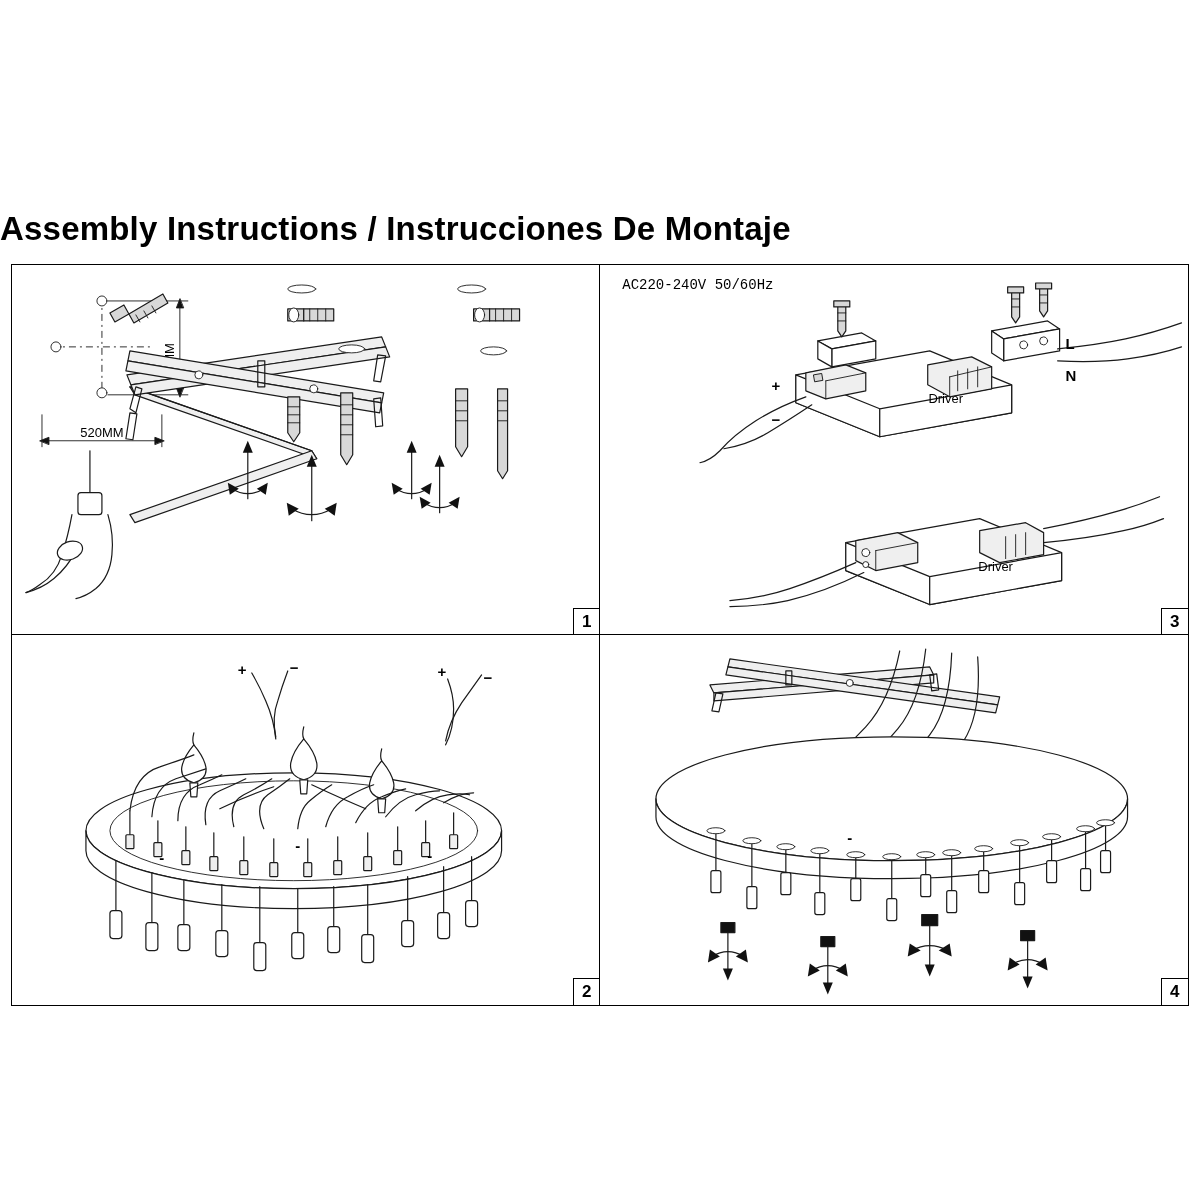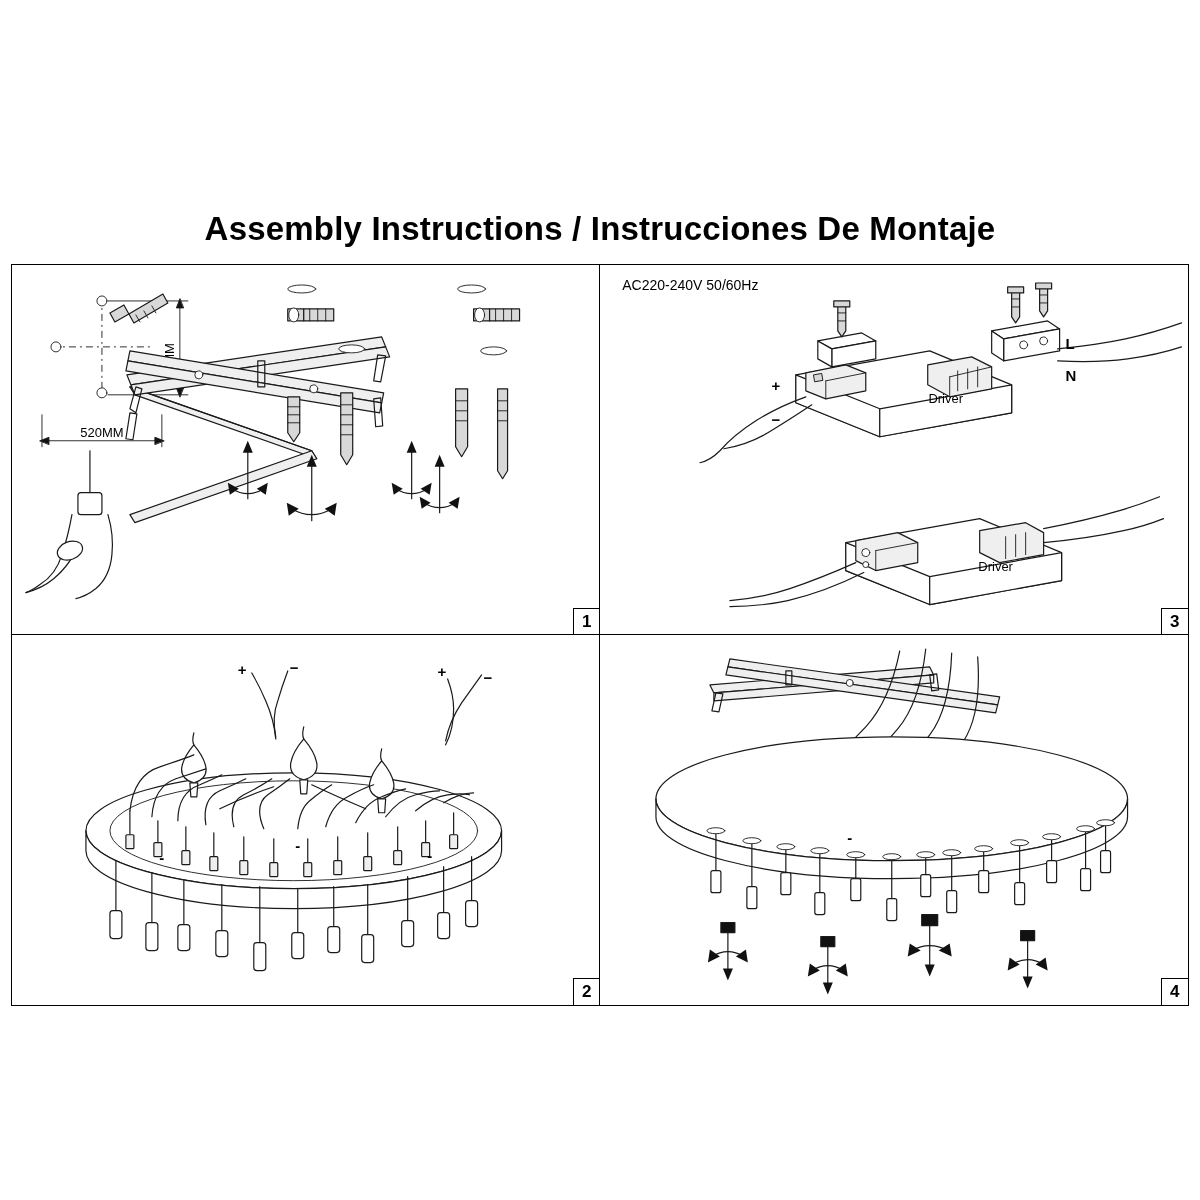--- a/index.html
+++ b/index.html
@@ -13,21 +13,21 @@
     font-family: "Liberation Sans", sans-serif;
     color: #000;
     position: relative;
     overflow: hidden;
   }
   #page-title {
     position: absolute;
     top: 210px;
     left: 0;
     width: 1200px;
-    text-align: center;
+    text-align: left;
     font-size: 33px;
     font-weight: bold;
     letter-spacing: 0.2px;
     color: #000;
   }
   #grid {
     position: absolute;
     left: 12px;
     top: 265px;
     width: 1176px;
@@ -338,21 +338,21 @@
         <path class="ln fillgg" d="M330 98 L376 90 L394 100 L394 122 L350 130 L330 120 Z"></path>
         <line class="ln-t" x1="356" y1="104" x2="356" y2="126"></line>
         <line class="ln-t" x1="366" y1="102" x2="366" y2="124"></line>
         <line class="ln-t" x1="376" y1="100" x2="376" y2="122"></line>
         <path class="ln" d="M394 96 q42 -8 76 -18 q20 -6 40 -14"></path>
         <path class="ln" d="M394 110 q44 -4 80 -12 q20 -4 40 -12"></path>
         <path class="ln" d="M206 130 q-36 16 -66 26 q-30 10 -60 12"></path>
         <path class="ln" d="M214 140 q-40 20 -76 28 q-28 6 -58 6"></path>
       </g>
     </svg>
-    <div class="panel-note" style="left:22px; top:12px;">AC220-240V 50/60Hz</div>
+    <div class="panel-note" style="left:22px; top:12px;font-family:Liberation Mono, monospace;">AC220-240V 50/60Hz</div>
     <div class="step-badge">3</div>
   </div>
 
   <div class="panel">
     <svg viewBox="0 0 588 370" preserveAspectRatio="none">
 
       <g>
         <path class="ln" d="M240 38 q8 14 14 28 q8 18 10 38"></path>
         <path class="ln" d="M276 36 q-6 16 -10 30 q-6 16 -2 36"></path>
         <text class="lbl-b" x="226" y="40">+</text>

